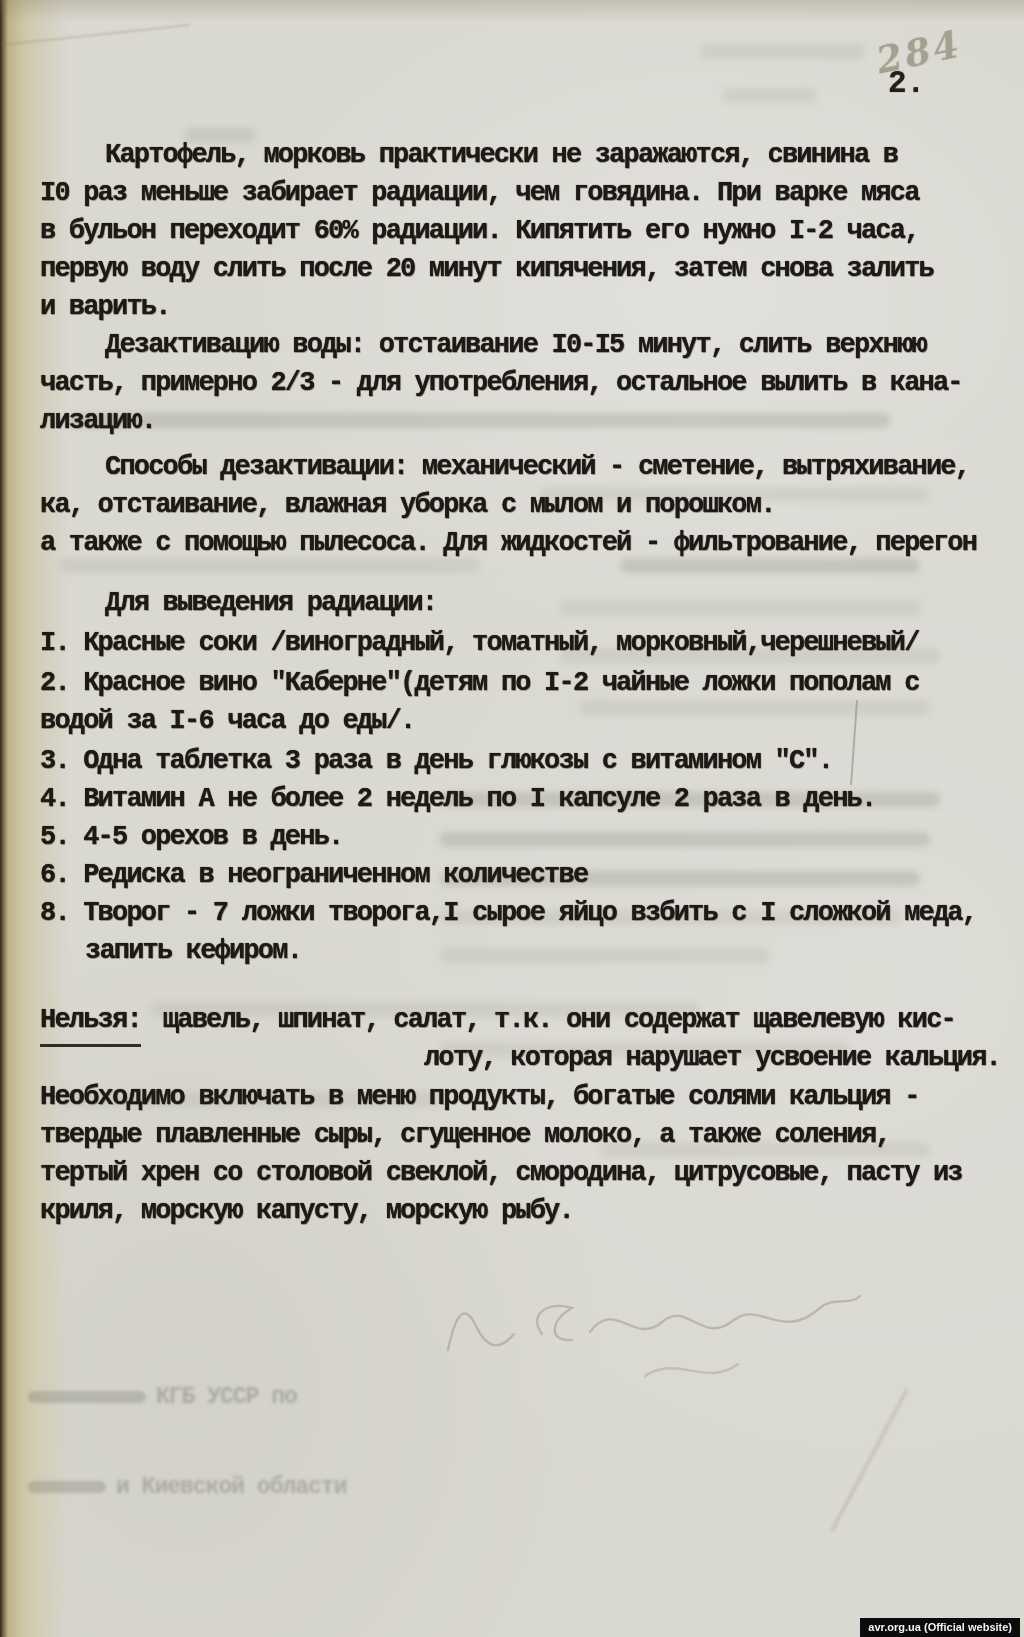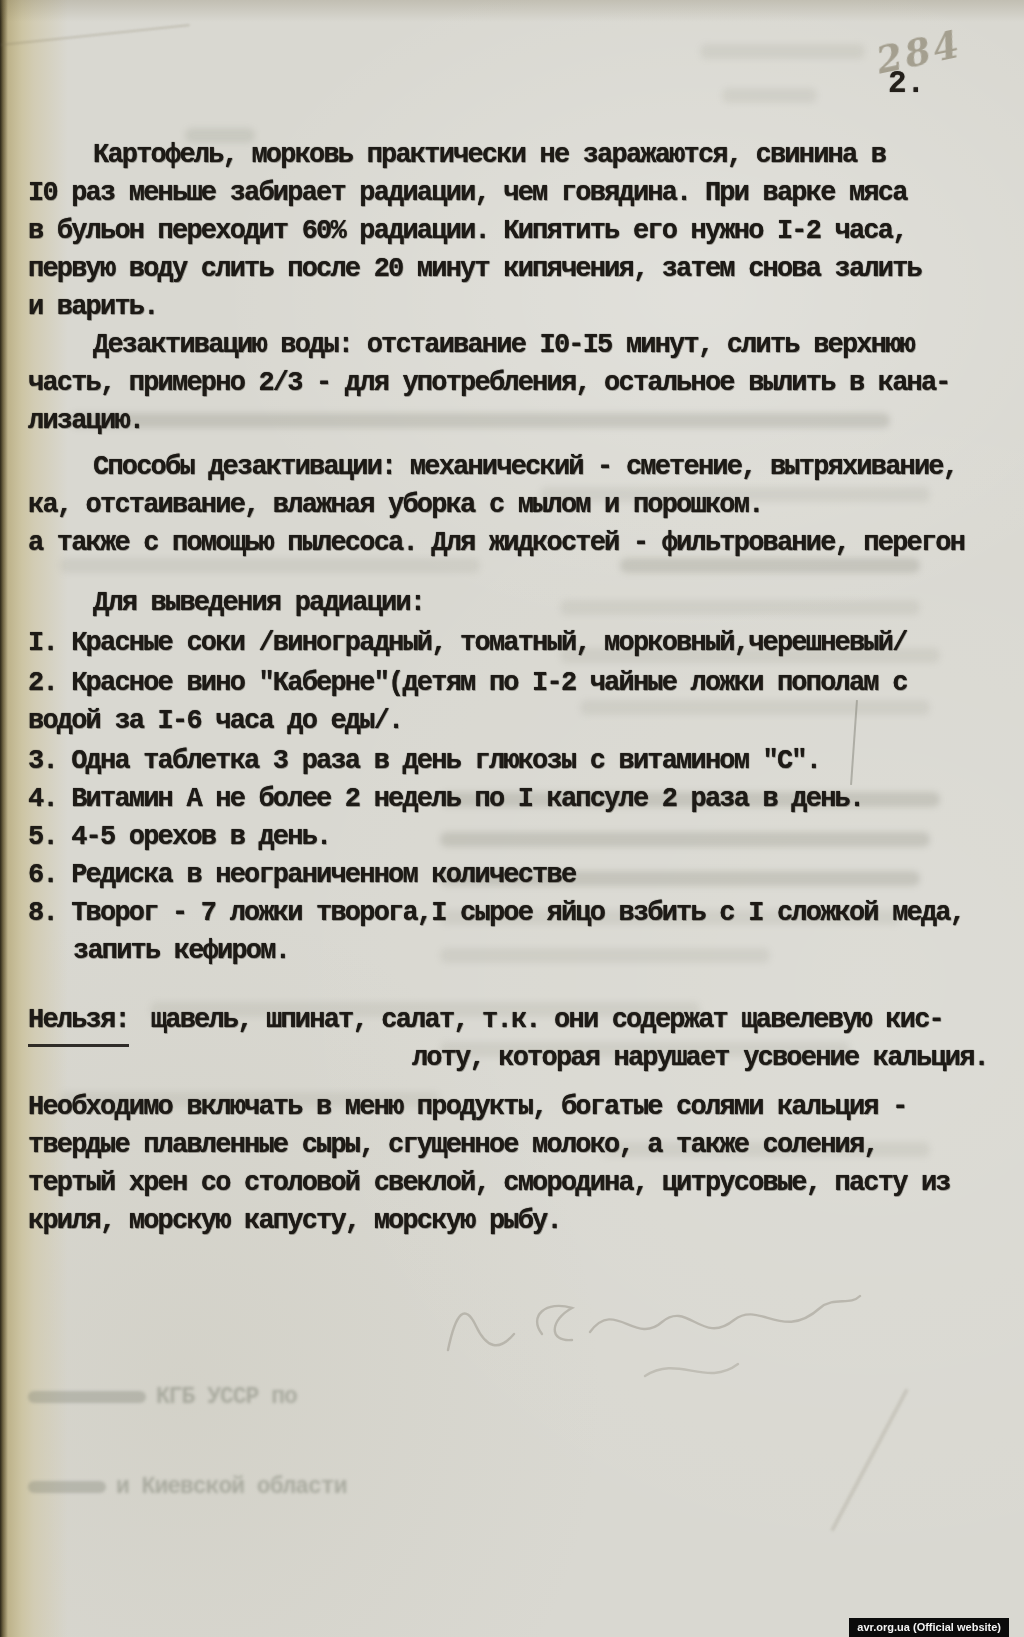--- a/index.html
+++ b/index.html
@@ -33,34 +33,34 @@
     position:absolute;left:868px;top:1380px;width:3px;height:160px;
     background:rgba(140,135,120,0.30);transform:rotate(28deg);filter:blur(1.5px);
   }
   .scratch{
     position:absolute;left:853px;top:700px;width:2px;height:85px;
     background:rgba(90,88,78,0.35);transform:rotate(4deg);filter:blur(0.5px);
   }
 
   
   .doc{
-    position:absolute;left:28px;top:140px;width:960px;
+    position:absolute;left:40px;top:140px;width:960px;
     font-family:"Liberation Mono","DejaVu Sans Mono",monospace;
     font-weight:700;font-size:27px;letter-spacing:-1.8px;
     color:#1d1a16;
     text-shadow:0 0 1px rgba(28,24,18,0.9), 0.6px 0.6px 0 rgba(28,24,18,0.30);
   }
   .line{height:38px;white-space:pre;}
   .ind{padding-left:65px;}
   .hang120{padding-left:120px;text-align:right;}
   .hang45{padding-left:45px;}
   .mt8{margin-top:8px;}
   .mt22{margin-top:22px;}
   .mt31{margin-top:31px;}
-  .mt11{margin-top:11px;}
+  .mt11{margin-top:1px;}
   .li{margin-top:2px;}
   .u{border-bottom:3px solid rgba(29,26,22,0.9);padding-bottom:9px;}
   .tabgap{margin-left:22px;}
 
   
   .pageno{
     position:absolute;left:888px;top:66px;
     font-family:"Liberation Mono","DejaVu Sans Mono",monospace;
     font-weight:700;font-size:31px;color:#231f1a;
     text-shadow:0 0 1px rgba(28,24,18,0.8);
@@ -90,21 +90,21 @@
   }
   .ghost-block .pre{
     display:inline-block;height:12px;border-radius:6px;
     background:rgba(112,116,102,0.30);vertical-align:middle;margin-right:10px;
   }
 
   .sig{position:absolute;left:430px;top:1250px;}
 
   
   .watermark{
-    position:absolute;right:15px;bottom:0;
+    position:absolute;right:4px;bottom:0;
     background:#0b0b0b;color:#f4f4f4;
     font-family:"Liberation Sans",sans-serif;font-weight:700;font-size:11px;
     padding:3px 8px 4px 8px;
   }
 </style>
 </head>
 <body>
 
 <div class="page">
 

